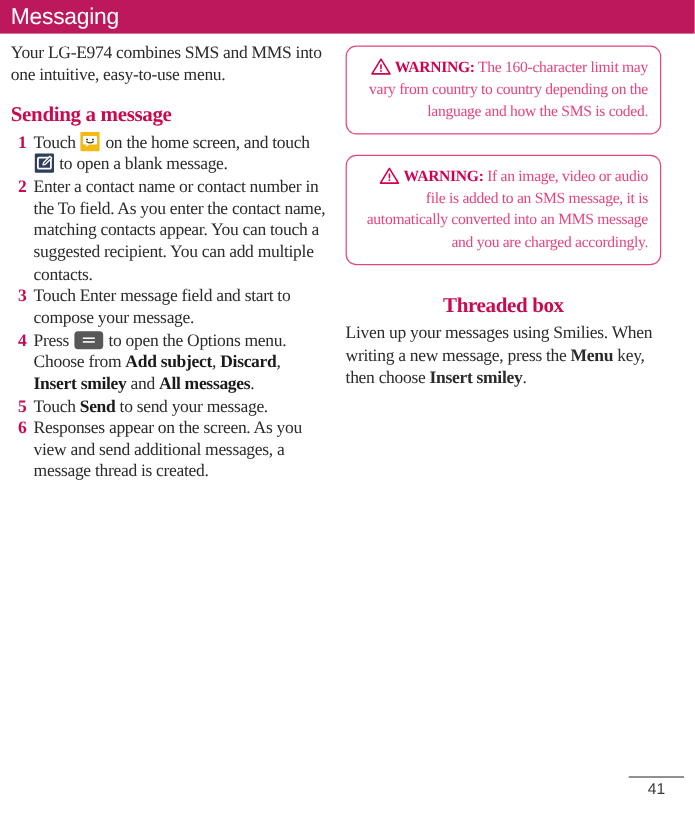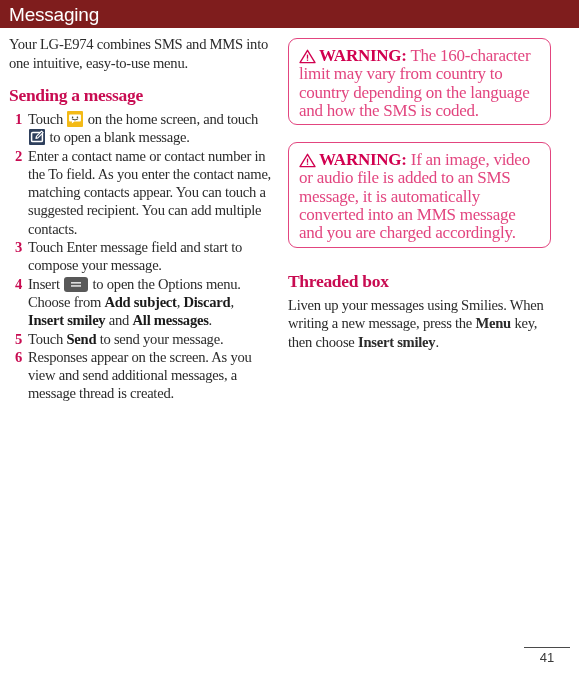--- a/index.html
+++ b/index.html
@@ -11,21 +11,21 @@
     font-family: "Liberation Sans", sans-serif;
     color: #2b2b2b;
     overflow: hidden;
     position: relative;
   }
 
   
   .header-bar {
     width: 100%;
     height: 28px;
-    background: #7f1d1d;
+    background: #be185d;
     display: flex;
     align-items: center;
     padding-left: 9px;
   }
   .header-title {
     color: #ffffff;
     font-size: 19px;
     font-weight: 400;
     letter-spacing: -0.2px;
     line-height: 1;
@@ -109,25 +109,26 @@
     background: #e9eaec;
     border: 1px solid #c7c9cd;
     border-radius: 2px;
     position: relative;
     vertical-align: -4px;
   }
 
   
   .callout {
     border-radius: 9px;
-    padding: 8px 10px 4px 10px;
-    font-size: 17px;
+    padding: 8px 10px 9px 10px;
+    font-size: 13px;
     line-height: 18.3px;
     letter-spacing: -0.25px;
     margin: 9px 0 9px 0;
+    text-align: right;
   }
   .callout-note {
     border: 1.4px solid #e2457f;
     color: #2b2b2b;
   }
   .callout-note .lbl { color: #c80b51; font-weight: bold; }
 
   .callout-tip {
     border: 1.4px solid #b9bbbe;
     color: #2b2b2b;
@@ -204,21 +205,21 @@
 
     <div class="steps">
 
       <div class="step">
         <div class="step-num">3</div>
         <div class="step-text">Touch Enter message field and start to compose your message.</div>
       </div>
 
       <div class="step">
         <div class="step-num">4</div>
-        <div class="step-text"><span>Insert </span><span class="inline-icon ic-menu"><svg width="24" height="15" viewBox="0 0 24 15">
+        <div class="step-text"><span>Press </span><span class="inline-icon ic-menu"><svg width="24" height="15" viewBox="0 0 24 15">
                 <rect x="7" y="5.2" width="10" height="1.3" fill="#ffffff"></rect>
                 <rect x="7" y="8.3" width="10" height="1.3" fill="#ffffff"></rect>
               </svg></span><span> to open the Options menu. Choose from </span><b>Add subject</b><span>, </span><b>Discard</b><span>, </span><b>Insert smiley</b><span> and </span><b>All messages</b><span>.</span></div>
       </div>
 
     </div>
 
 
     <div class="steps">
 
@@ -247,21 +248,21 @@
     </div>
 
     <div class="callout callout-warning" style="margin-top:17px;">
       <span class="warn-tri"><svg width="17" height="15" viewBox="0 0 17 15">
             <path d="M8.5 1.3L16 13.6H1z" fill="none" stroke="#d1004f" stroke-width="1.35" stroke-linejoin="round"></path>
             <rect x="7.85" y="5.6" width="1.3" height="4.1" fill="#d1004f"></rect>
             <rect x="7.85" y="10.5" width="1.3" height="1.35" fill="#d1004f"></rect>
           </svg></span><span class="lbl">WARNING:</span><span> If an image, video or audio file is added to an SMS message, it is automatically converted into an MMS message and you are charged accordingly.</span>
     </div>
 
-    <h2 class="section" style="margin-top:23px;">Threaded box</h2>
+    <h2 class="section" style="margin-top:23px;text-align:center;">Threaded box</h2>
 
     <p class="body"><span>Liven up your messages using Smilies. When writing a new message, press the </span><b>Menu</b><span> key, then choose </span><b>Insert smiley</b><span>.</span></p>
 
   </div>
 
 </div>
 
 <div class="page-foot">
   <div class="page-rule"></div>
   <div class="page-num">41</div>

